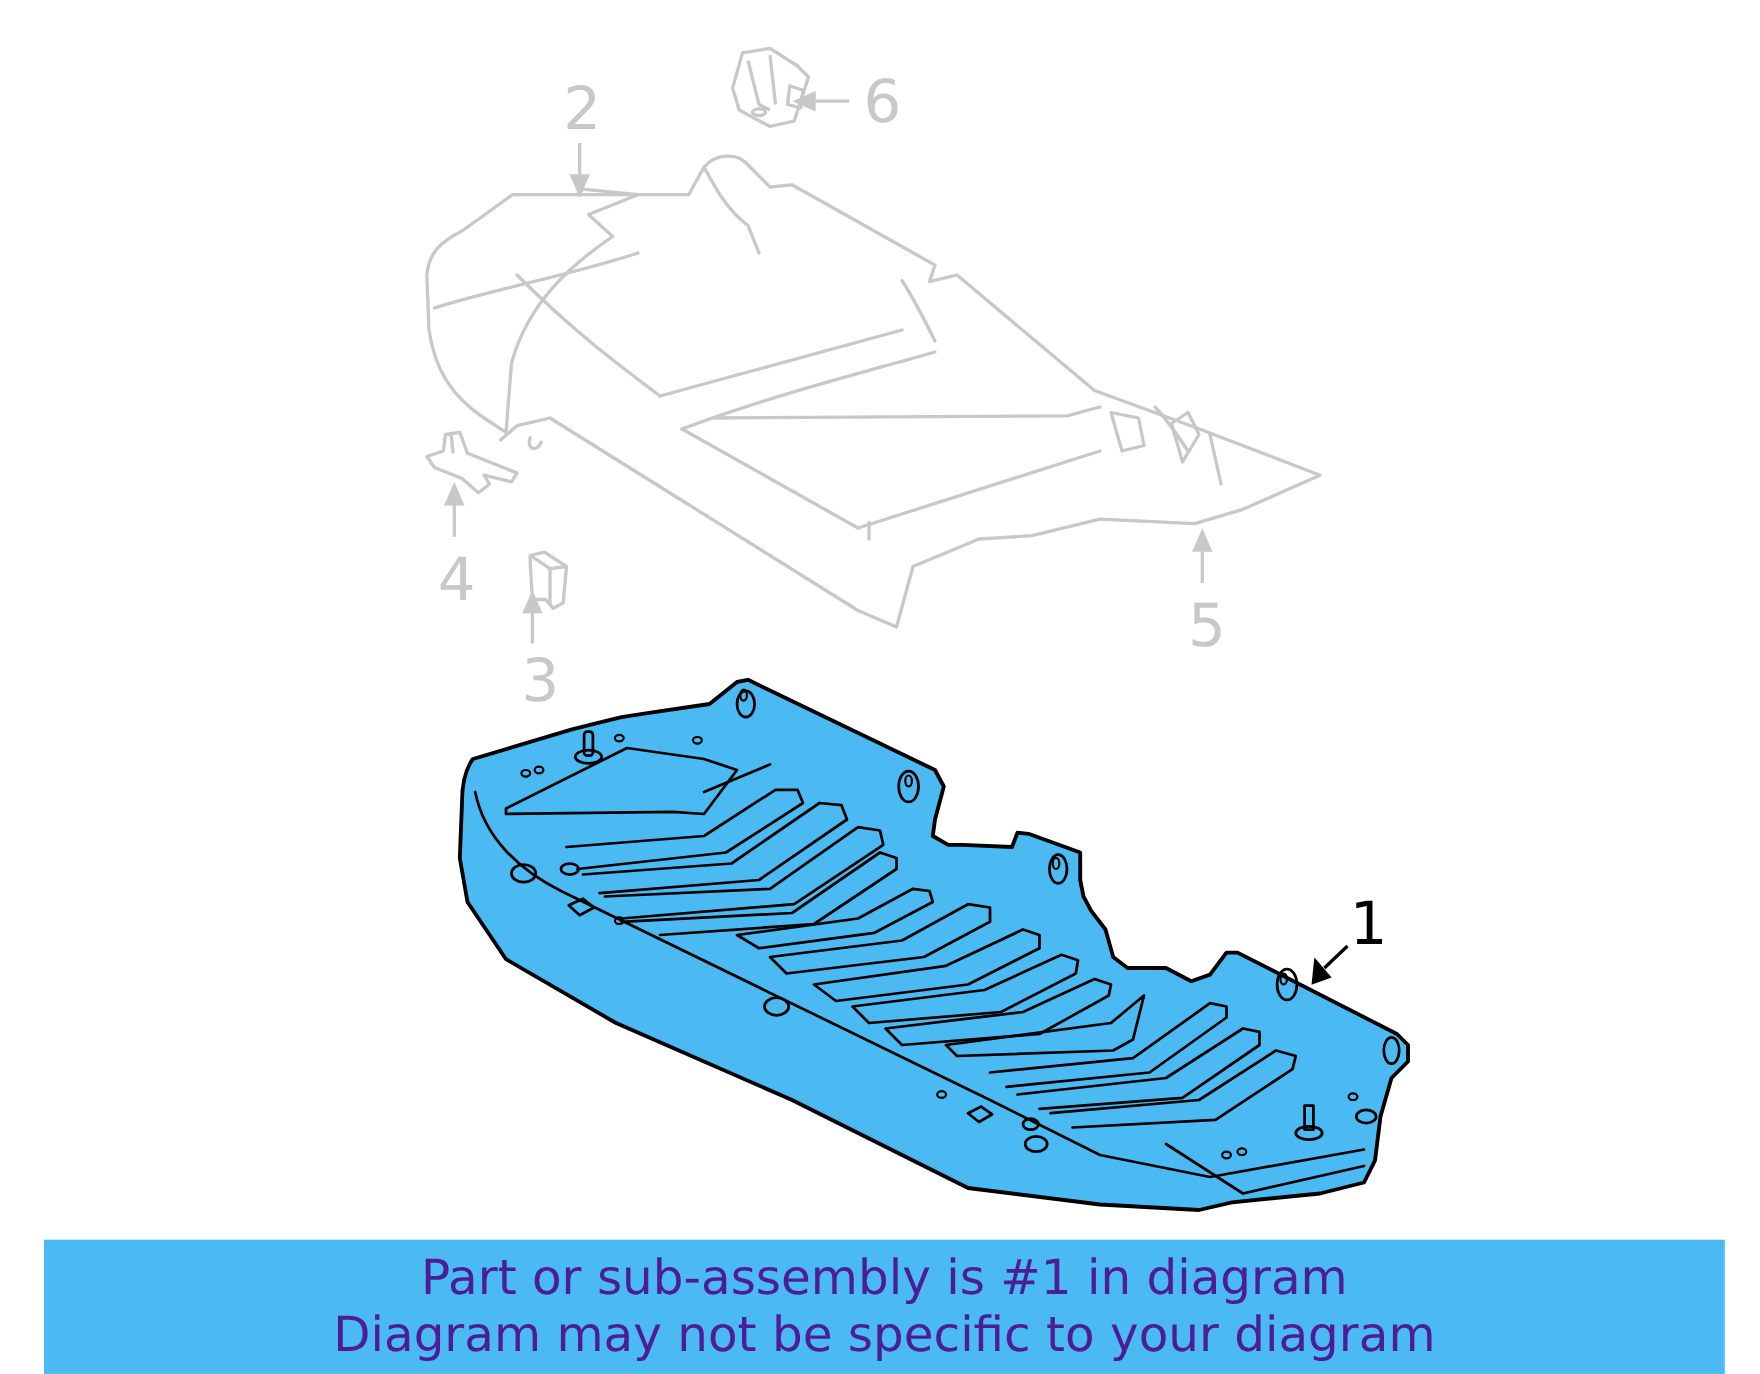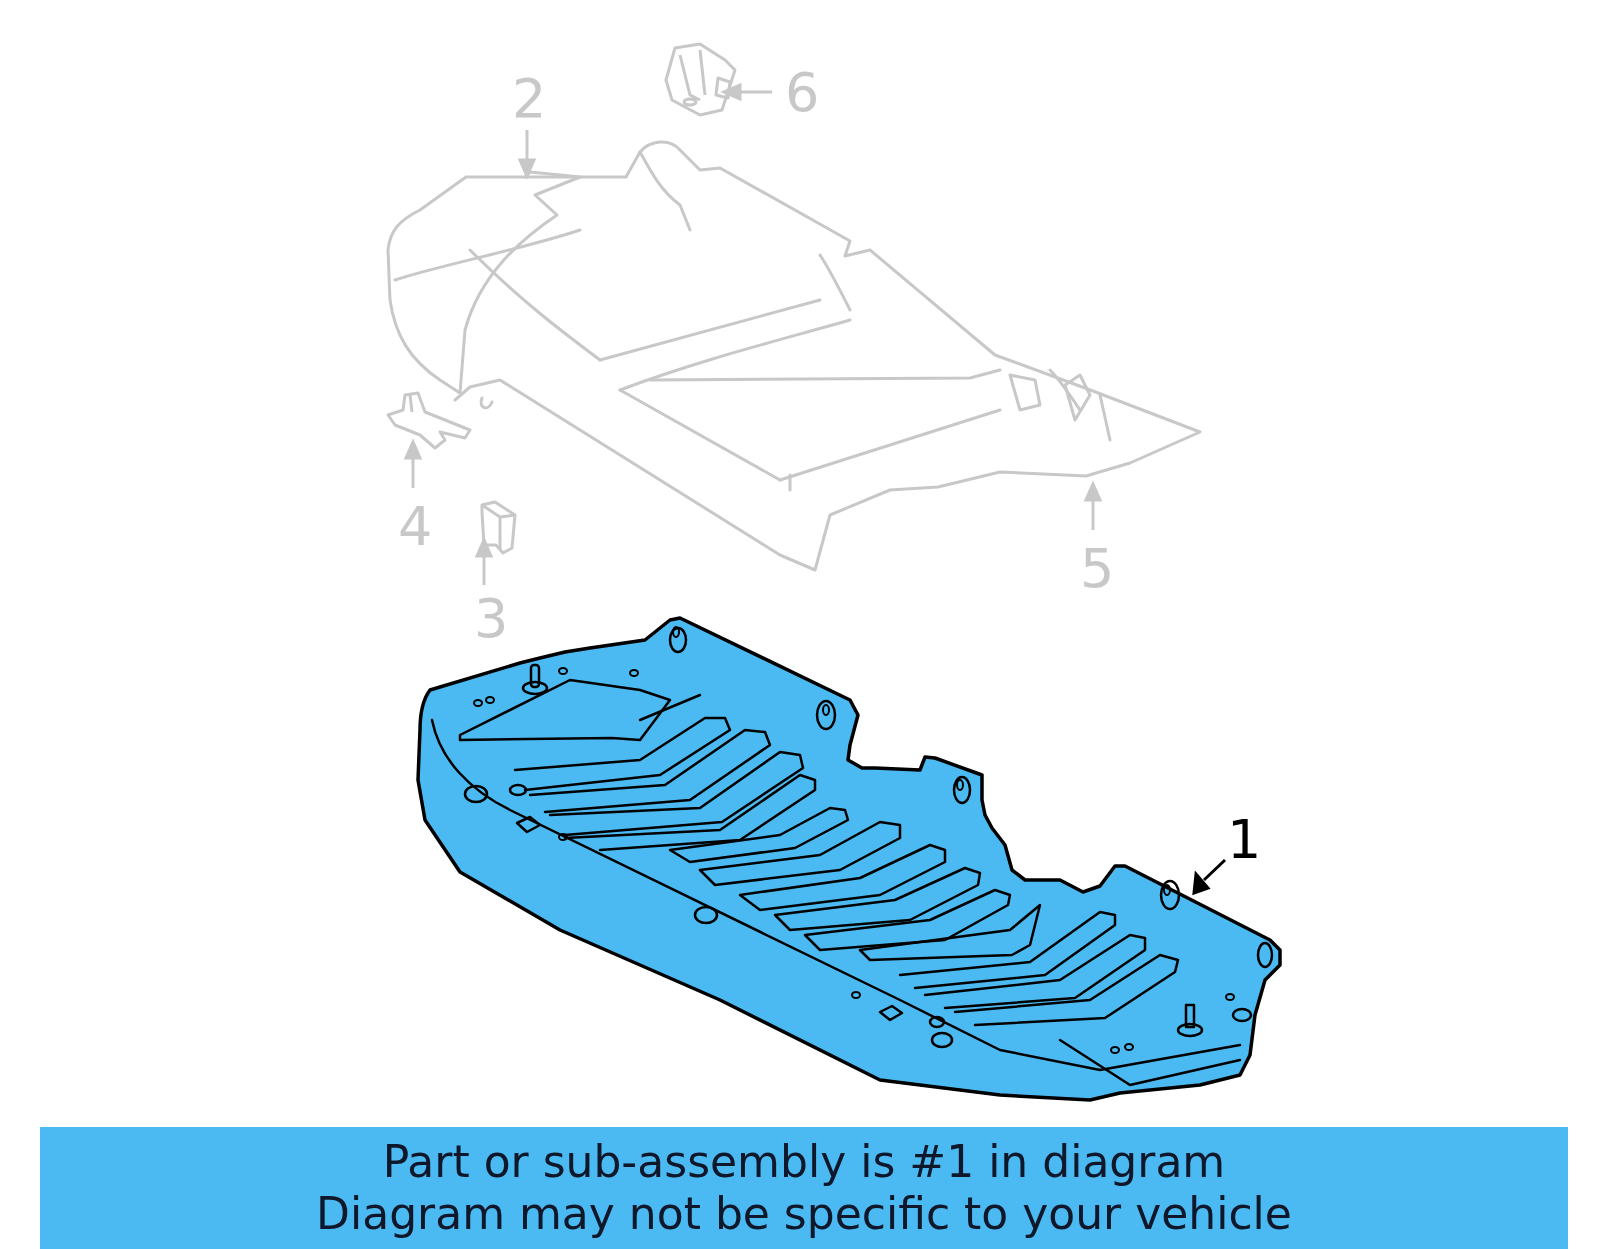--- a/index.html
+++ b/index.html
@@ -3,21 +3,21 @@
 <meta charset="utf-8">
 <style>
   html, body { margin:0; padding:0; background:#ffffff; }
   body { width:1600px; height:1249px; position:relative; overflow:hidden; font-family:"DejaVu Sans", sans-serif; }
   #diagram { position:absolute; left:0; top:0; width:1600px; height:1249px; }
   .callout { position:absolute; font-family:"DejaVu Sans", sans-serif; font-size:54px; line-height:1; }
   .callout.gray { color:#c8c8c8; }
   .callout.black { color:#000000; }
   #banner { position:absolute; left:40px; top:1127px; width:1528px; height:122px; background:#4cbaf2;
             display:flex; flex-direction:column; align-items:center; justify-content:center; }
-  #banner div { font-family:"DejaVu Sans", sans-serif; font-size:44px; line-height:52px; color:#0f172a; white-space:nowrap; }
+  #banner div { font-family:"DejaVu Sans", sans-serif; font-size:44px; line-height:52px; color:#4c1d95; white-space:nowrap; }
 </style>
 </head>
 <body>
 
 <svg id="diagram" viewBox="0 0 1600 1249" xmlns="http://www.w3.org/2000/svg">
 
   <g fill="none" stroke="#c8c8c8" stroke-width="3" stroke-linejoin="round" stroke-linecap="round">
     <path d="M466,177 L525,177 L530,172 L580,177 L535,195 L557,215 C520,240 480,275 465,330 L460,393 L440,380 C410,360 395,335 390,300 L388,250 C390,230 400,220 420,210 Z"></path>
     <path d="M525,177 L626,177 L640,152 C650,140 670,138 680,150 L700,170 L720,168 L850,241 L845,256 L870,250 L995,355 L1085,388 L1200,432 L1130,463 L1086,476 L1000,472 L938,487 L890,490 L830,515 L815,570 L780,555 L620,455 L500,380 L470,387 L455,400"></path>
     <path d="M395,280 C440,265 520,250 580,230"></path>
@@ -146,14 +146,14 @@
 
 <div class="callout gray" style="left:512px;top:72px;">2</div>
 <div class="callout gray" style="left:785px;top:66px;">6</div>
 <div class="callout gray" style="left:398px;top:500px;">4</div>
 <div class="callout gray" style="left:474px;top:592px;">3</div>
 <div class="callout gray" style="left:1080px;top:542px;">5</div>
 <div class="callout black" style="left:1227px;top:813px;">1</div>
 
 <div id="banner">
   <div>Part or sub-assembly is #1 in diagram</div>
-  <div>Diagram may not be specific to your vehicle</div>
+  <div>Diagram may not be specific to your diagram</div>
 </div>
 
 </body></html>

